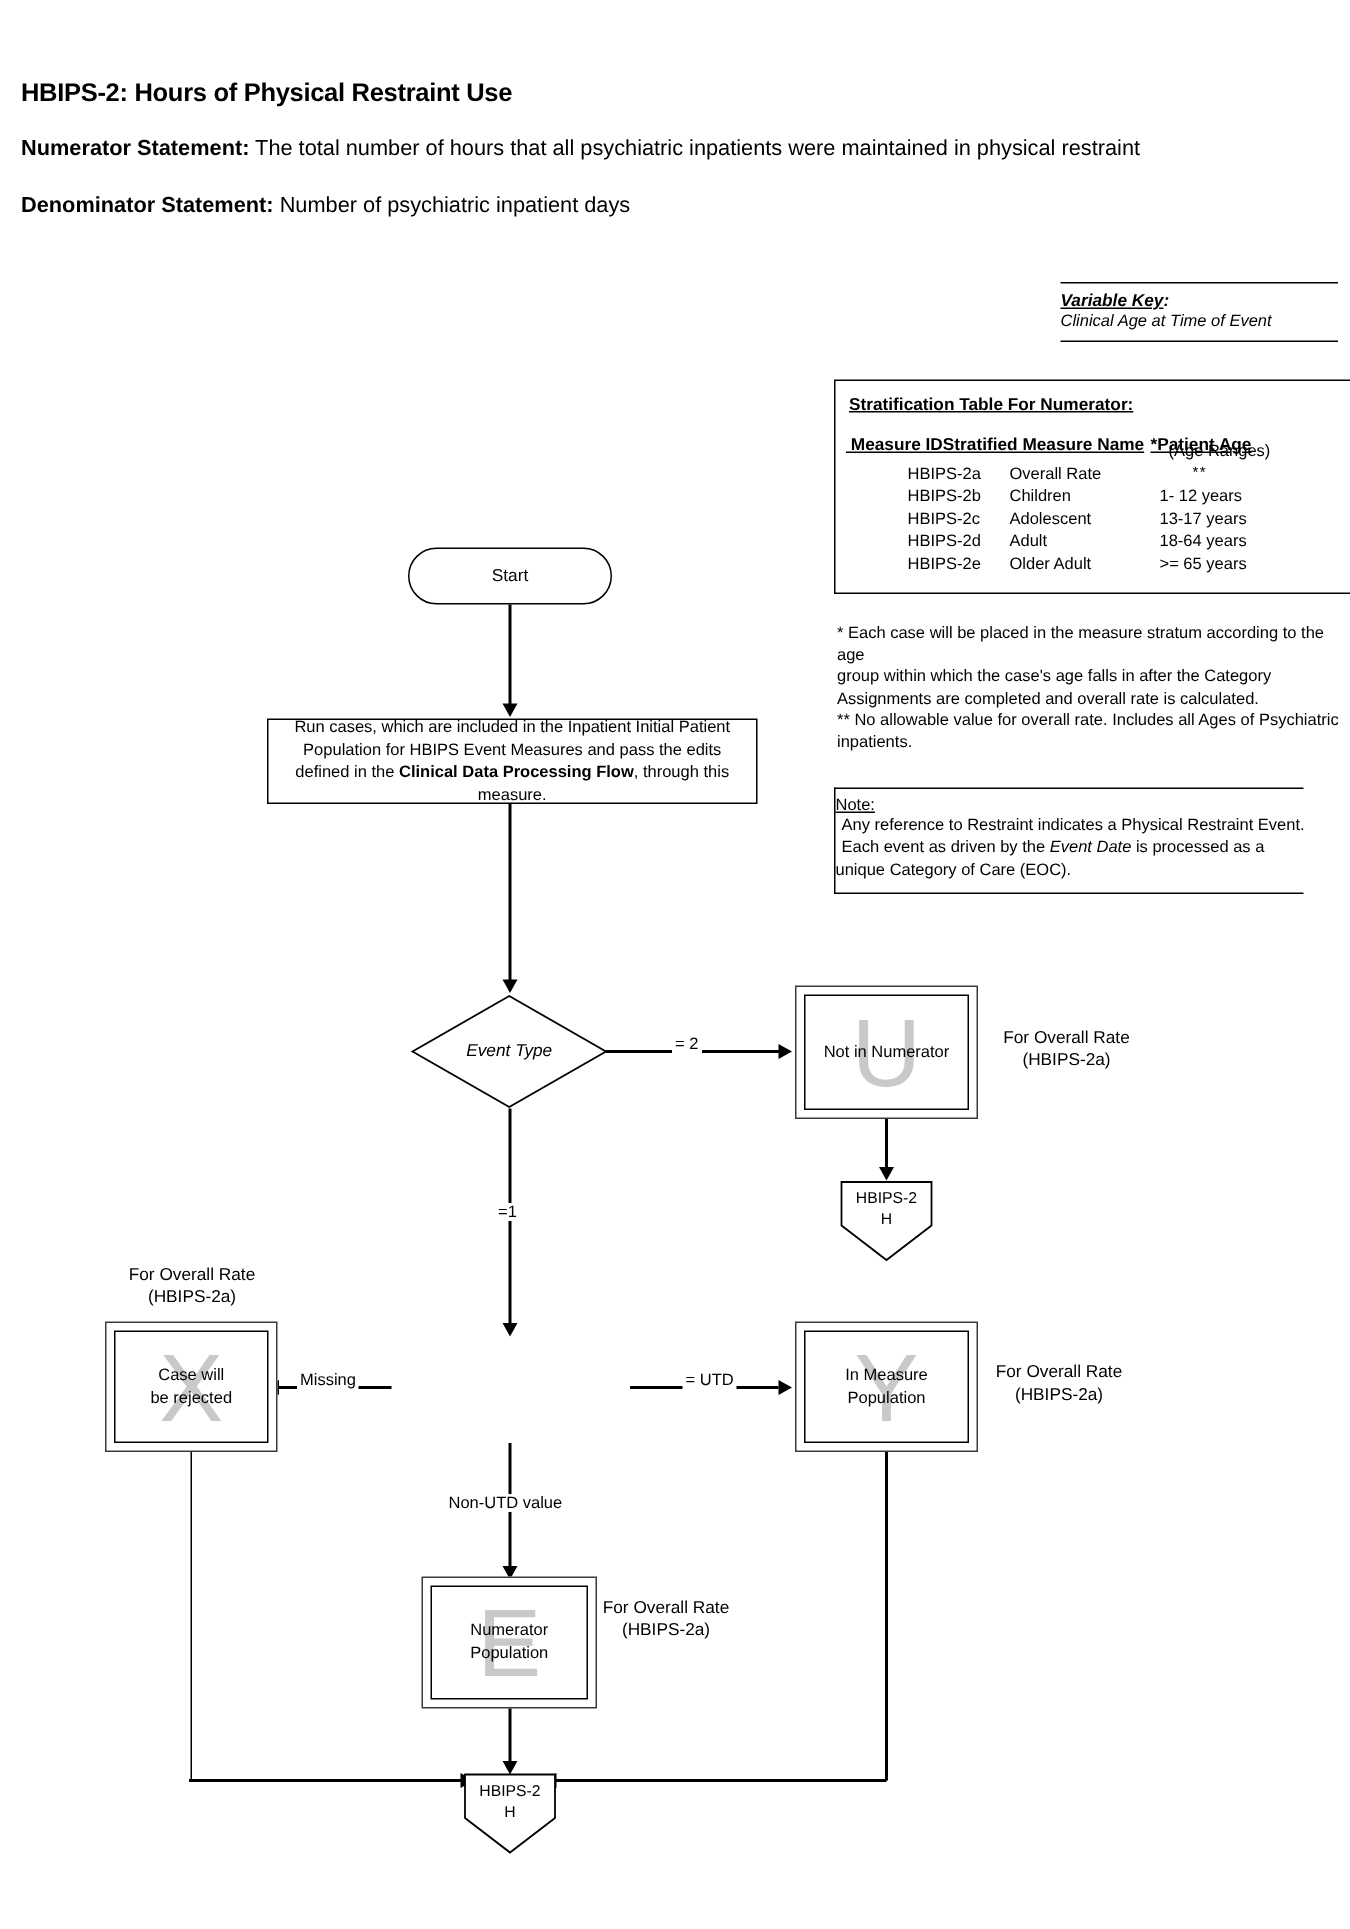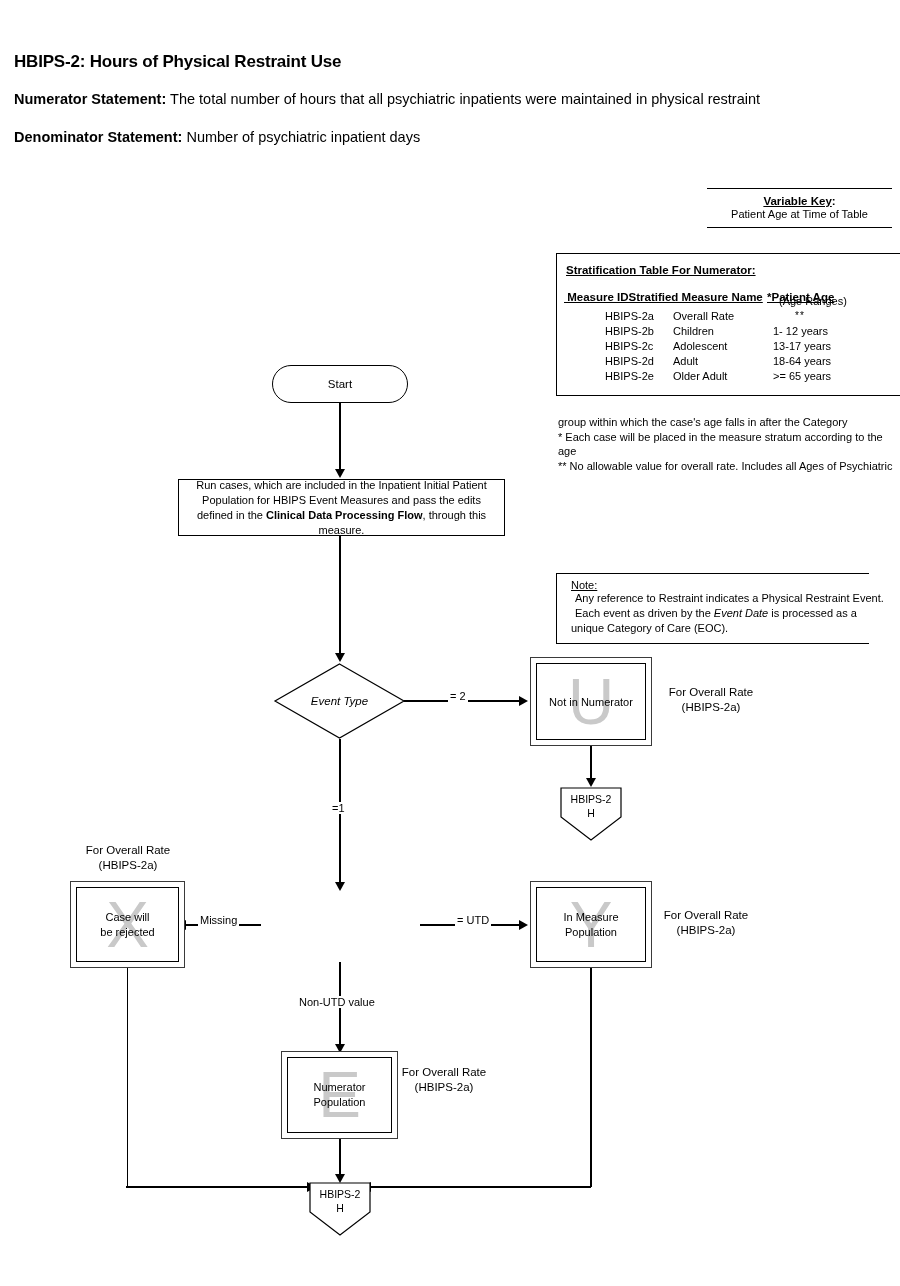--- a/index.html
+++ b/index.html
@@ -27,21 +27,21 @@
   .stmt{
     font-size:14.5px; line-height:21px; white-space:nowrap;
     margin-top:17px;
   }
   .stmt b{font-weight:bold;}
   .stmt span.val{font-weight:normal;}
 
   
   #varkey{left:707px; top:188px; width:185px;}
   #varkey .rule{border-top:1.3px solid #000; height:0; width:185px;}
-  #varkey .vk-body{padding:6px 0 7px 0; text-align:center;}
+  #varkey .vk-body{padding:6px 0 7px 0; text-align:left;font-style:italic;}
   #varkey .vk-title{font-size:11.5px; font-weight:bold;}
   #varkey .vk-title u{text-decoration:underline;}
   #varkey .vk-sub{font-size:11px; margin-top:1px;}
 
   
   #strat{
     left:556px; top:253px; width:395px; height:143px;
     border:1.2px solid #000; box-sizing:border-box;
     padding:6px 0 0 0;
   }
@@ -76,21 +76,21 @@
     left:558px; top:415px; width:338px;
     font-size:11px; line-height:14.5px;
   }
   #footnotes p{margin:0;}
 
   
   #notebox{
     left:556px; top:525px; width:313px; height:71px;
     border-top:1.3px solid #000; border-bottom:1.3px solid #000;
     border-left:1.3px solid #000; border-right:none;
-    box-sizing:border-box; padding:5px 0 0 14px;margin-top:48px;
+    box-sizing:border-box; padding:5px 0 0 0;
   }
   #notebox .nb-title{font-size:11px; text-decoration:underline;}
   #notebox .nb-line{font-size:11px; line-height:15px; white-space:nowrap;}
   #notebox .nb-line.i1{padding-left:4px;}
   #notebox em{}
 
   
   .vline{background:#000; width:1.4px;}
   .hline{background:#000; height:1.4px;}
 
@@ -205,21 +205,21 @@
     <div class="stmt">
       <b>Denominator Statement:</b>
       <span class="val">Number of psychiatric inpatient days</span>
     </div>
   </div>
 
   <div class="abs" id="varkey">
     <div class="rule"></div>
     <div class="vk-body">
       <div class="vk-title"><u>Variable Key</u><span>:</span></div>
-      <div class="vk-sub">Patient Age at Time of Table</div>
+      <div class="vk-sub">Clinical Age at Time of Event</div>
     </div>
     <div class="rule"></div>
   </div>
 
   <div class="abs" id="strat">
     <div class="st-title">Stratification Table For Numerator:</div>
     <div class="st-head">
       <span class="h1"> Measure IDStratified Measure Name</span>
       <span class="h2">*Patient Age</span>
     </div>
@@ -247,23 +247,25 @@
       </div>
       <div class="st-row">
         <span class="c1">HBIPS-2e</span>
         <span class="c2">Older Adult</span>
         <span class="c3">&gt;= 65 years</span>
       </div>
     </div>
   </div>
 
   <div class="abs" id="footnotes">
+    <p>* Each case will be placed in the measure stratum  according to the  age</p>
     <p>group within which the case's age falls in after the Category</p>
-    <p>* Each case will be placed in the measure stratum  according to the  age</p>
+    <p>Assignments are completed and overall rate is calculated.</p>
     <p>** No allowable value for overall rate. Includes all Ages of Psychiatric</p>
+    <p>inpatients.</p>
   </div>
 
   <div class="abs" id="notebox">
     <div class="nb-title">Note:</div>
     <div class="nb-line i1">Any reference to Restraint indicates a Physical Restraint Event.</div>
     <div class="nb-line i1"><span>Each event as driven by the </span><em>Event Date</em><span> is processed as a</span></div>
     <div class="nb-line">unique Category of Care (EOC).</div>
   </div>
 
   <div class="abs" id="start">

